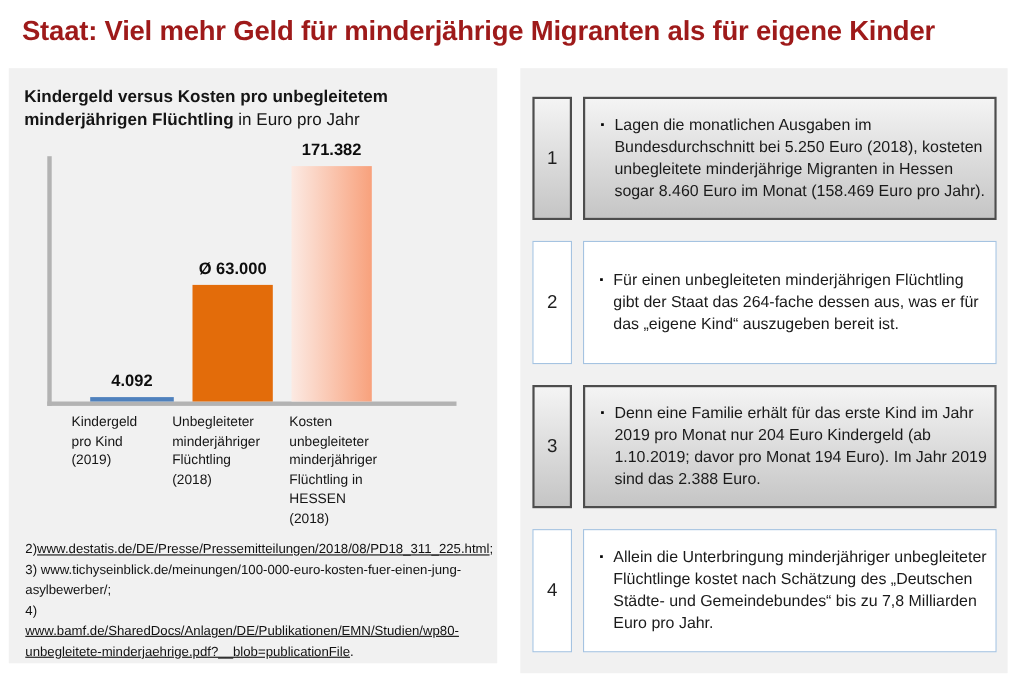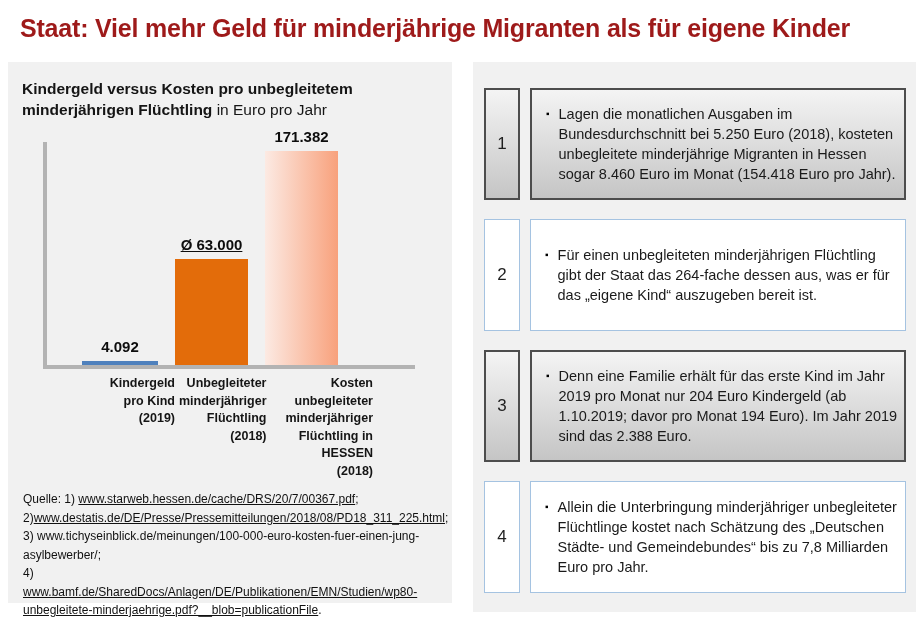--- a/index.html
+++ b/index.html
@@ -12,21 +12,21 @@
   .panel.right{left:473px;top:62px;width:443px;height:550px;}
 
   
   .chart-title{position:absolute;left:14px;top:16px;width:356px;font-size:15.5px;line-height:21px;color:#151515;}
   .chart-title .b{font-weight:bold;}
   .axis{position:absolute;background:var(--axis-color,#b3b3b3);}
   .axis-y{left:35px;top:80px;width:4px;height:227px;}
   .axis-x{left:35px;top:303px;width:372px;height:4px;}
   .bar{position:absolute;}
   .val-label{position:absolute;width:120px;text-align:center;font-weight:bold;font-size:15px;color:#0d0d0d;}
-  .cat-label{position:absolute;width:110px;top:313px;text-align:right;font-weight:bold;
+  .cat-label{position:absolute;width:110px;top:313px;text-align:left;font-weight:normal;
     font-size:12.5px;line-height:17.5px;white-space:pre-line;color:#151515;}
   .sources{position:absolute;left:15px;top:428px;width:408px;font-size:12px;line-height:18.5px;color:#111;}
   .sources .u{text-decoration:underline;}
 
   
   .note-row{position:absolute;left:0;width:443px;height:112px;}
   .note-num{position:absolute;left:11px;top:0;width:36px;height:112px;display:flex;
     align-items:center;justify-content:center;font-size:17px;box-sizing:border-box;}
   .note-box{position:absolute;left:57px;top:0;width:376px;height:112px;display:flex;
     align-items:center;box-sizing:border-box;padding:6px 6px 6px 14px;}
@@ -44,55 +44,54 @@
   <section class="panel left">
     <div class="chart-title">
       <span class="b">Kindergeld versus Kosten pro unbegleitetem minderjährigen Flüchtling</span><span> in Euro pro Jahr</span>
     </div>
     <div class="axis axis-y"></div>
     <div class="axis axis-x"></div>
     <div id="bars">
         <div class="bar" style="left: 74px; top: 299px; width: 76px; height: 4px; background: rgb(79, 129, 189);"></div>
         <div class="val-label" style="left: 52px; top: 276px;">4.092</div>
         <div class="bar" style="left: 167px; top: 197px; width: 73px; height: 106px; background: rgb(227, 108, 10);"></div>
-        <div class="val-label" style="left: 143.5px; top: 174px; text-decoration: underline;">Ø 63.000</div>
+        <div class="val-label" style="left: 143.5px; top: 174px;">Ø 63.000</div>
         <div class="bar" style="left: 257px; top: 89px; width: 73px; height: 214px; background: linear-gradient(to right, rgb(252, 234, 227), rgb(248, 161, 124));"></div>
         <div class="val-label" style="left: 233.5px; top: 66px;">171.382</div>
       </div>
     <div id="cats">
         <div class="cat-label" style="left: 57px;">Kindergeld
 pro Kind
 (2019)</div>
         <div class="cat-label" style="left: 148.5px;">Unbegleiteter
 minderjähriger
 Flüchtling
 (2018)</div>
         <div class="cat-label" style="left: 255px;">Kosten
 unbegleiteter
 minderjähriger
 Flüchtling in
 HESSEN
 (2018)</div>
       </div>
     <div class="sources" id="sources">
-        <div class="src-line"><span class="">Quelle: 1) </span><span class="u">www.starweb.hessen.de/cache/DRS/20/7/00367.pdf</span><span class="">;</span></div>
         <div class="src-line"><span class="">2)</span><span class="u">www.destatis.de/DE/Presse/Pressemitteilungen/2018/08/PD18_311_225.html</span><span class="">;</span></div>
         <div class="src-line"><span class="">3) www.tichyseinblick.de/meinungen/100-000-euro-kosten-fuer-einen-jung-asylbewerber/;</span></div>
         <div class="src-line"><span class="">4) </span><span class="u">www.bamf.de/SharedDocs/Anlagen/DE/Publikationen/EMN/Studien/wp80-unbegleitete-minderjaehrige.pdf?__blob=publicationFile</span><span class="">.</span></div>
       </div>
   </section>
 
   <section class="panel right">
     <div id="steps">
         <div class="note-row" style="top: 26px;">
           <div class="note-num gray">1</div>
           <div class="note-box gray">
             <div class="note-content">
               <span class="bullet">▪</span>
-              <span>Lagen die monatlichen Ausgaben im Bundesdurchschnitt bei 5.250 Euro (2018), kosteten unbegleitete minderjährige Migranten in Hessen sogar 8.460 Euro im Monat (154.418 Euro pro Jahr).</span>
+              <span>Lagen die monatlichen Ausgaben im Bundesdurchschnitt bei 5.250 Euro (2018), kosteten unbegleitete minderjährige Migranten in Hessen sogar 8.460 Euro im Monat (158.469 Euro pro Jahr).</span>
             </div>
           </div>
         </div>
         <div class="note-row" style="top: 157px;">
           <div class="note-num white">2</div>
           <div class="note-box white">
             <div class="note-content">
               <span class="bullet">▪</span>
               <span>Für einen unbegleiteten minderjährigen Flüchtling gibt der Staat das 264-fache dessen aus, was er für das „eigene Kind“ auszugeben bereit ist.</span>
             </div>

